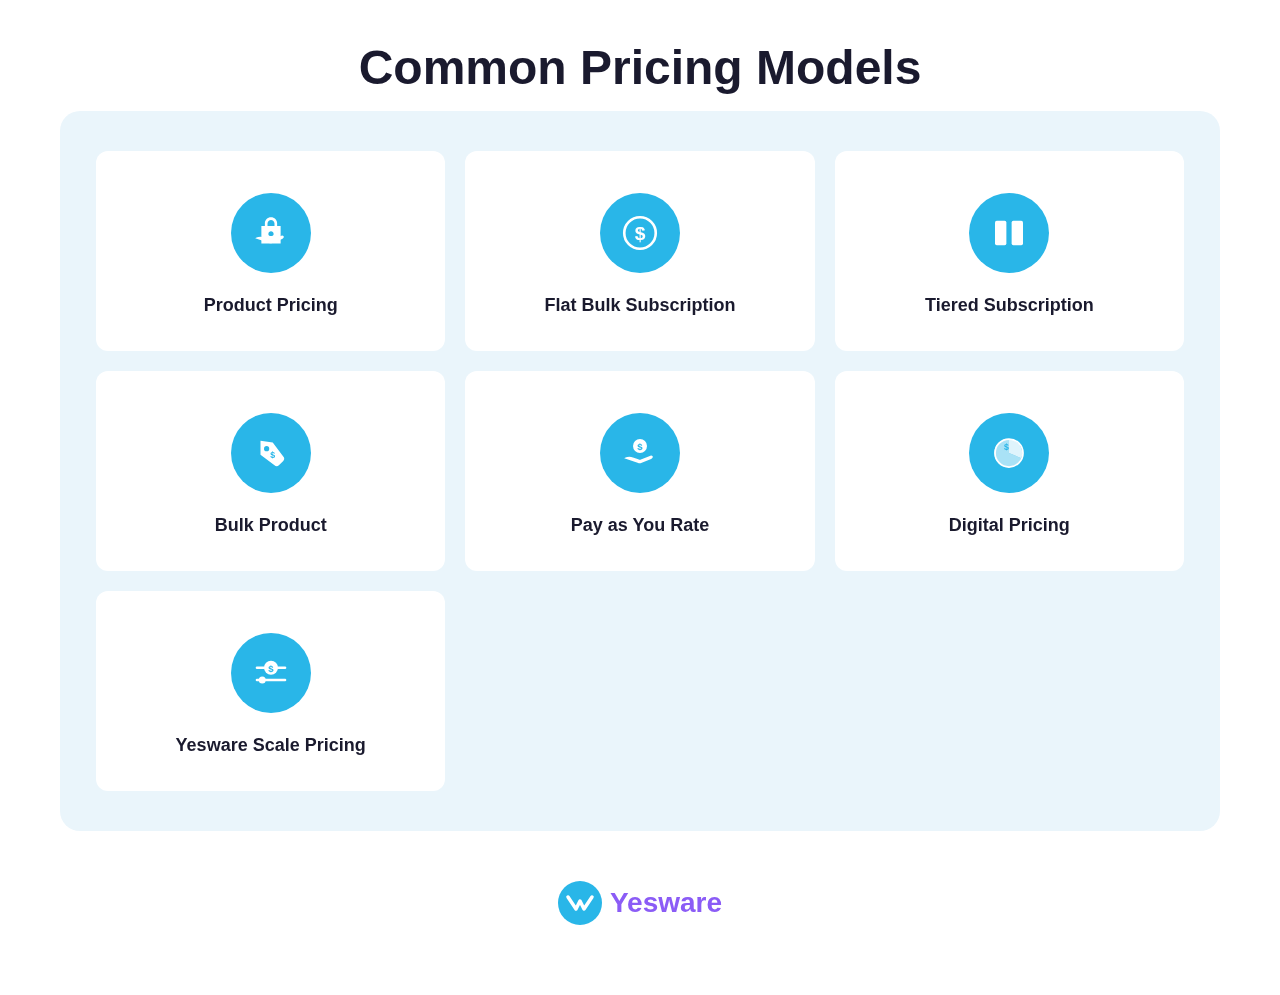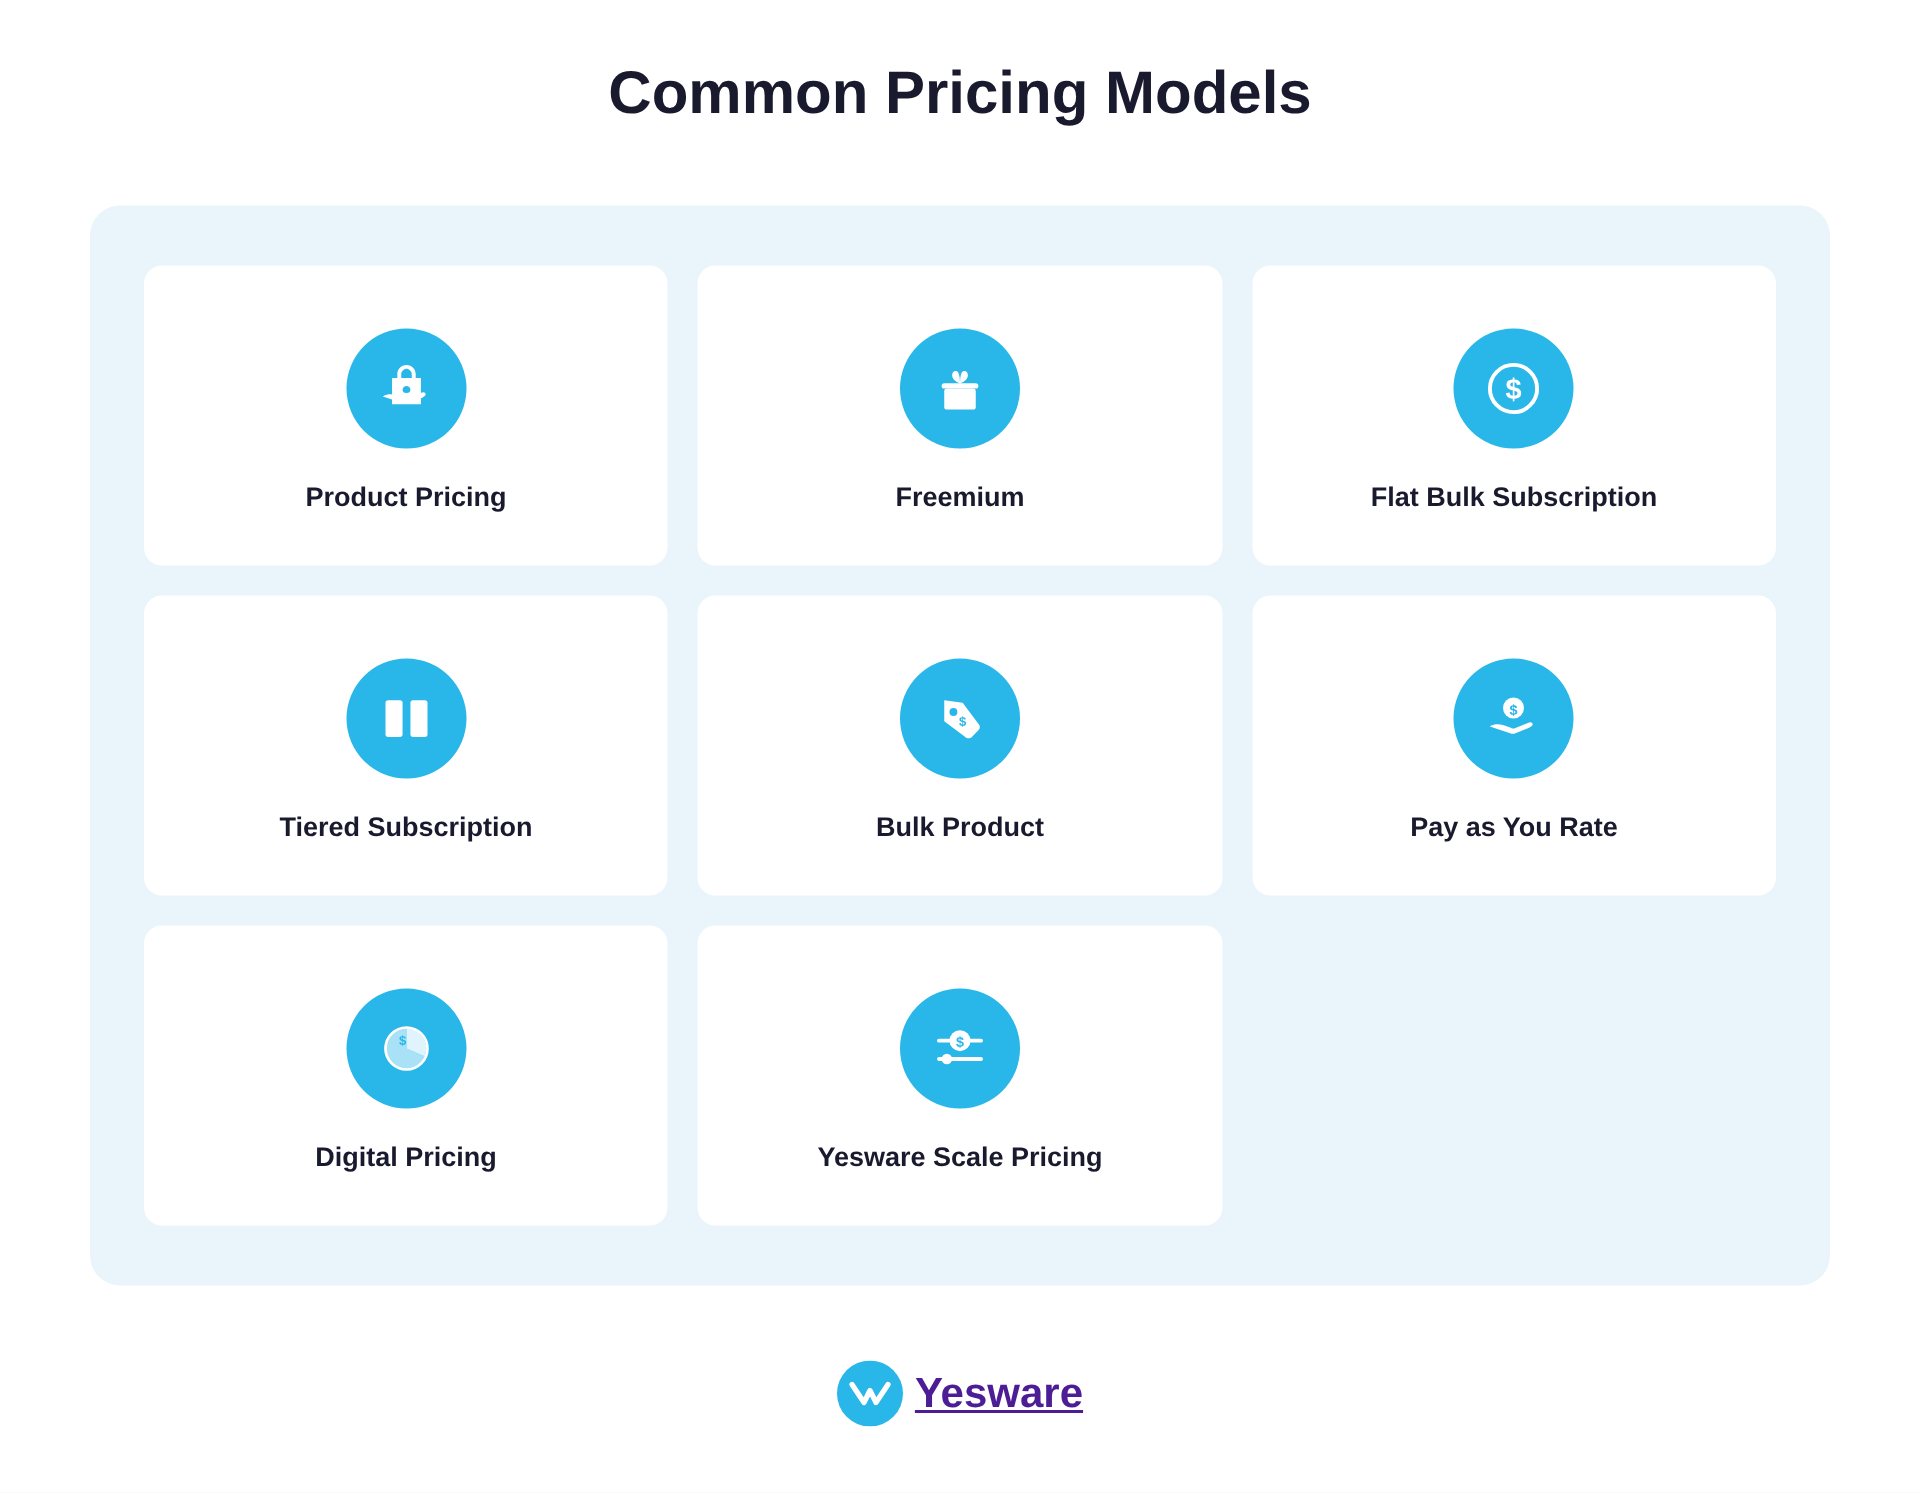--- a/index.html
+++ b/index.html
@@ -9,24 +9,24 @@
       background: #ffffff;
       width: 1280px;
       min-height: 995px;
       display: flex;
       flex-direction: column;
       align-items: center;
       padding: 40px 60px;
     }
 
     .page-title {
-      font-size: 40px;
+      font-size: 48px;
       font-weight: 800;
       color: #1a1a2e;
-      margin-bottom: 52px;
+      margin-bottom: 16px;
       text-align: center;
     }
 
     .grid-container {
       background: #eaf5fb;
       border-radius: 20px;
       padding: 40px 36px;
       width: 100%;
       max-width: 1160px;
     }
@@ -87,52 +87,39 @@
     }
 
     .yesware-icon {
       width: 44px;
       height: 44px;
     }
 
     .yesware-text {
       font-size: 28px;
       font-weight: 700;
-      color: #4c1d95;
-      text-decoration: underline;
+      color: #8b5cf6;
     }
   </style>
 </head>
 <body>
 
 <h1 class="page-title">Common Pricing Models</h1>
 
 <div class="grid-container">
   <div class="grid" id="cards-grid">
 
   <div class="card">
         <div class="icon-circle">
           <svg viewBox="0 0 48 48" xmlns="http://www.w3.org/2000/svg" fill="white">
       <path d="M24 6 C20 6 17 9 17 13 L17 16 L13 16 L13 36 L35 36 L35 16 L31 16 L31 13 C31 9 28 6 24 6 Z M20 13 C20 11 22 9 24 9 C26 9 28 11 28 13 L28 16 L20 16 Z M24 22 C25.5 22 27 23 27 25 C27 26.5 26 27.5 24 27.5 C22 27.5 21 26.5 21 25 C21 23 22.5 22 24 22 Z"></path>
       <path d="M6 30 C6 30 10 27 16 29 L22 31 C23 31.5 24 32 25 31.5 L36 27 C37.5 26.5 39 27.5 38.5 29 C38 30 37 30.5 36 31 L26 35 C25 35.5 23 36 22 35.5 L6 30 Z"></path>
     </svg>
         </div>
         <span class="card-label">Product Pricing</span>
-      </div>
-      <div class="card">
-        <div class="icon-circle">
-          <svg viewBox="0 0 48 48" xmlns="http://www.w3.org/2000/svg" fill="white">
-      <rect x="10" y="20" width="28" height="4" rx="2"></rect>
-      <rect x="12" y="24" width="24" height="16" rx="2"></rect>
-      <path d="M24 20 L24 40"></path>
-      <path d="M24 20 C24 20 18 18 18 14 C18 11 20 10 22 11 C24 12 24 20 24 20 Z"></path>
-      <path d="M24 20 C24 20 30 18 30 14 C30 11 28 10 26 11 C24 12 24 20 24 20 Z"></path>
-    </svg>
-        </div>
-        <span class="card-label">Freemium</span>
       </div>
       <div class="card">
         <div class="icon-circle">
           <svg viewBox="0 0 48 48" xmlns="http://www.w3.org/2000/svg" fill="white">
       <circle cx="24" cy="24" r="18" fill="none" stroke="white" stroke-width="3"></circle>
       <text x="24" y="32" text-anchor="middle" font-size="22" font-weight="bold" fill="white" font-family="Arial">$</text>
     </svg>
         </div>
         <span class="card-label">Flat Bulk Subscription</span>
       </div>

